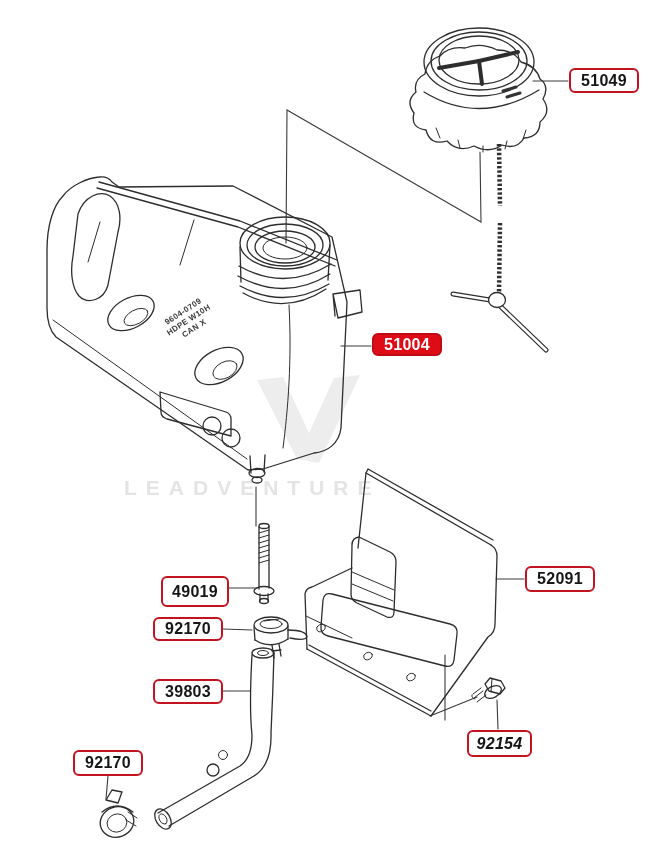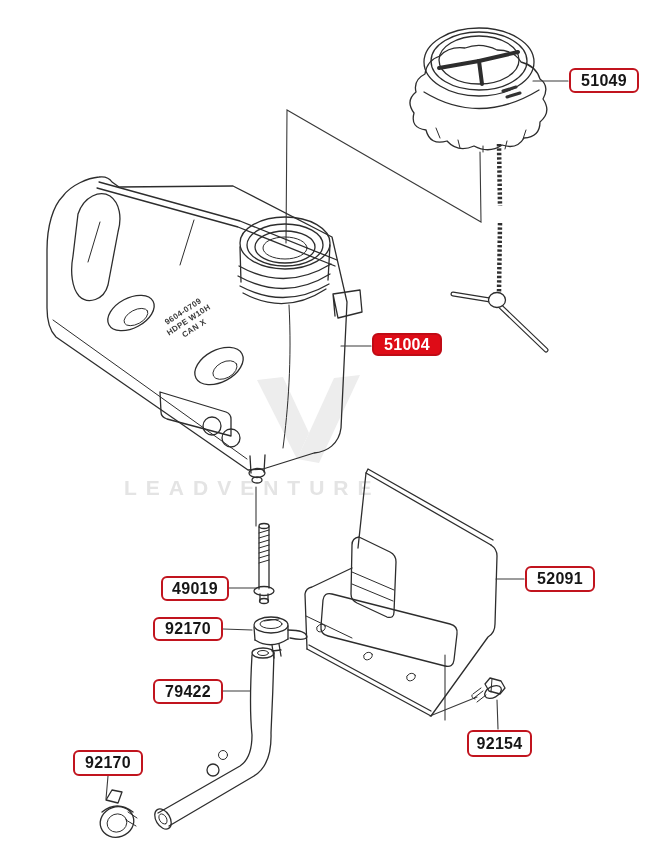--- a/index.html
+++ b/index.html
@@ -199,20 +199,20 @@
       <line class="leader" x1="223" y1="691" x2="250" y2="691"></line>
       <line class="leader" x1="108" y1="776" x2="106" y2="799"></line>
       <line class="leader" x1="496" y1="579" x2="524" y2="579"></line>
       <line class="leader" x1="497" y1="700" x2="498" y2="729"></line>
     </g>
   </svg>
 
   <div class="labels">
       <div class="part-label" style="left: 569px; top: 68px; width: 70px; height: 25px;">51049</div>
       <div class="part-label hl" style="left: 372px; top: 333px; width: 70px; height: 23px;">51004</div>
-      <div class="part-label" style="left: 161px; top: 576px; width: 68px; height: 25px;">49019</div>
+      <div class="part-label" style="left: 161px; top: 576px; width: 68px; height: 31px;">49019</div>
       <div class="part-label" style="left: 153px; top: 617px; width: 70px; height: 24px;">92170</div>
-      <div class="part-label" style="left: 153px; top: 679px; width: 70px; height: 25px;">79422</div>
+      <div class="part-label" style="left: 153px; top: 679px; width: 70px; height: 25px;">39803</div>
       <div class="part-label" style="left: 73px; top: 750px; width: 70px; height: 26px;">92170</div>
       <div class="part-label" style="left: 525px; top: 566px; width: 70px; height: 26px;">52091</div>
-      <div class="part-label" style="left: 467px; top: 730px; width: 65px; height: 27px;">92154</div>
+      <div class="part-label" style="left: 467px; top: 730px; width: 65px; height: 27px; font-style: italic;">92154</div>
     </div>
 </div>
 
 </body></html>

